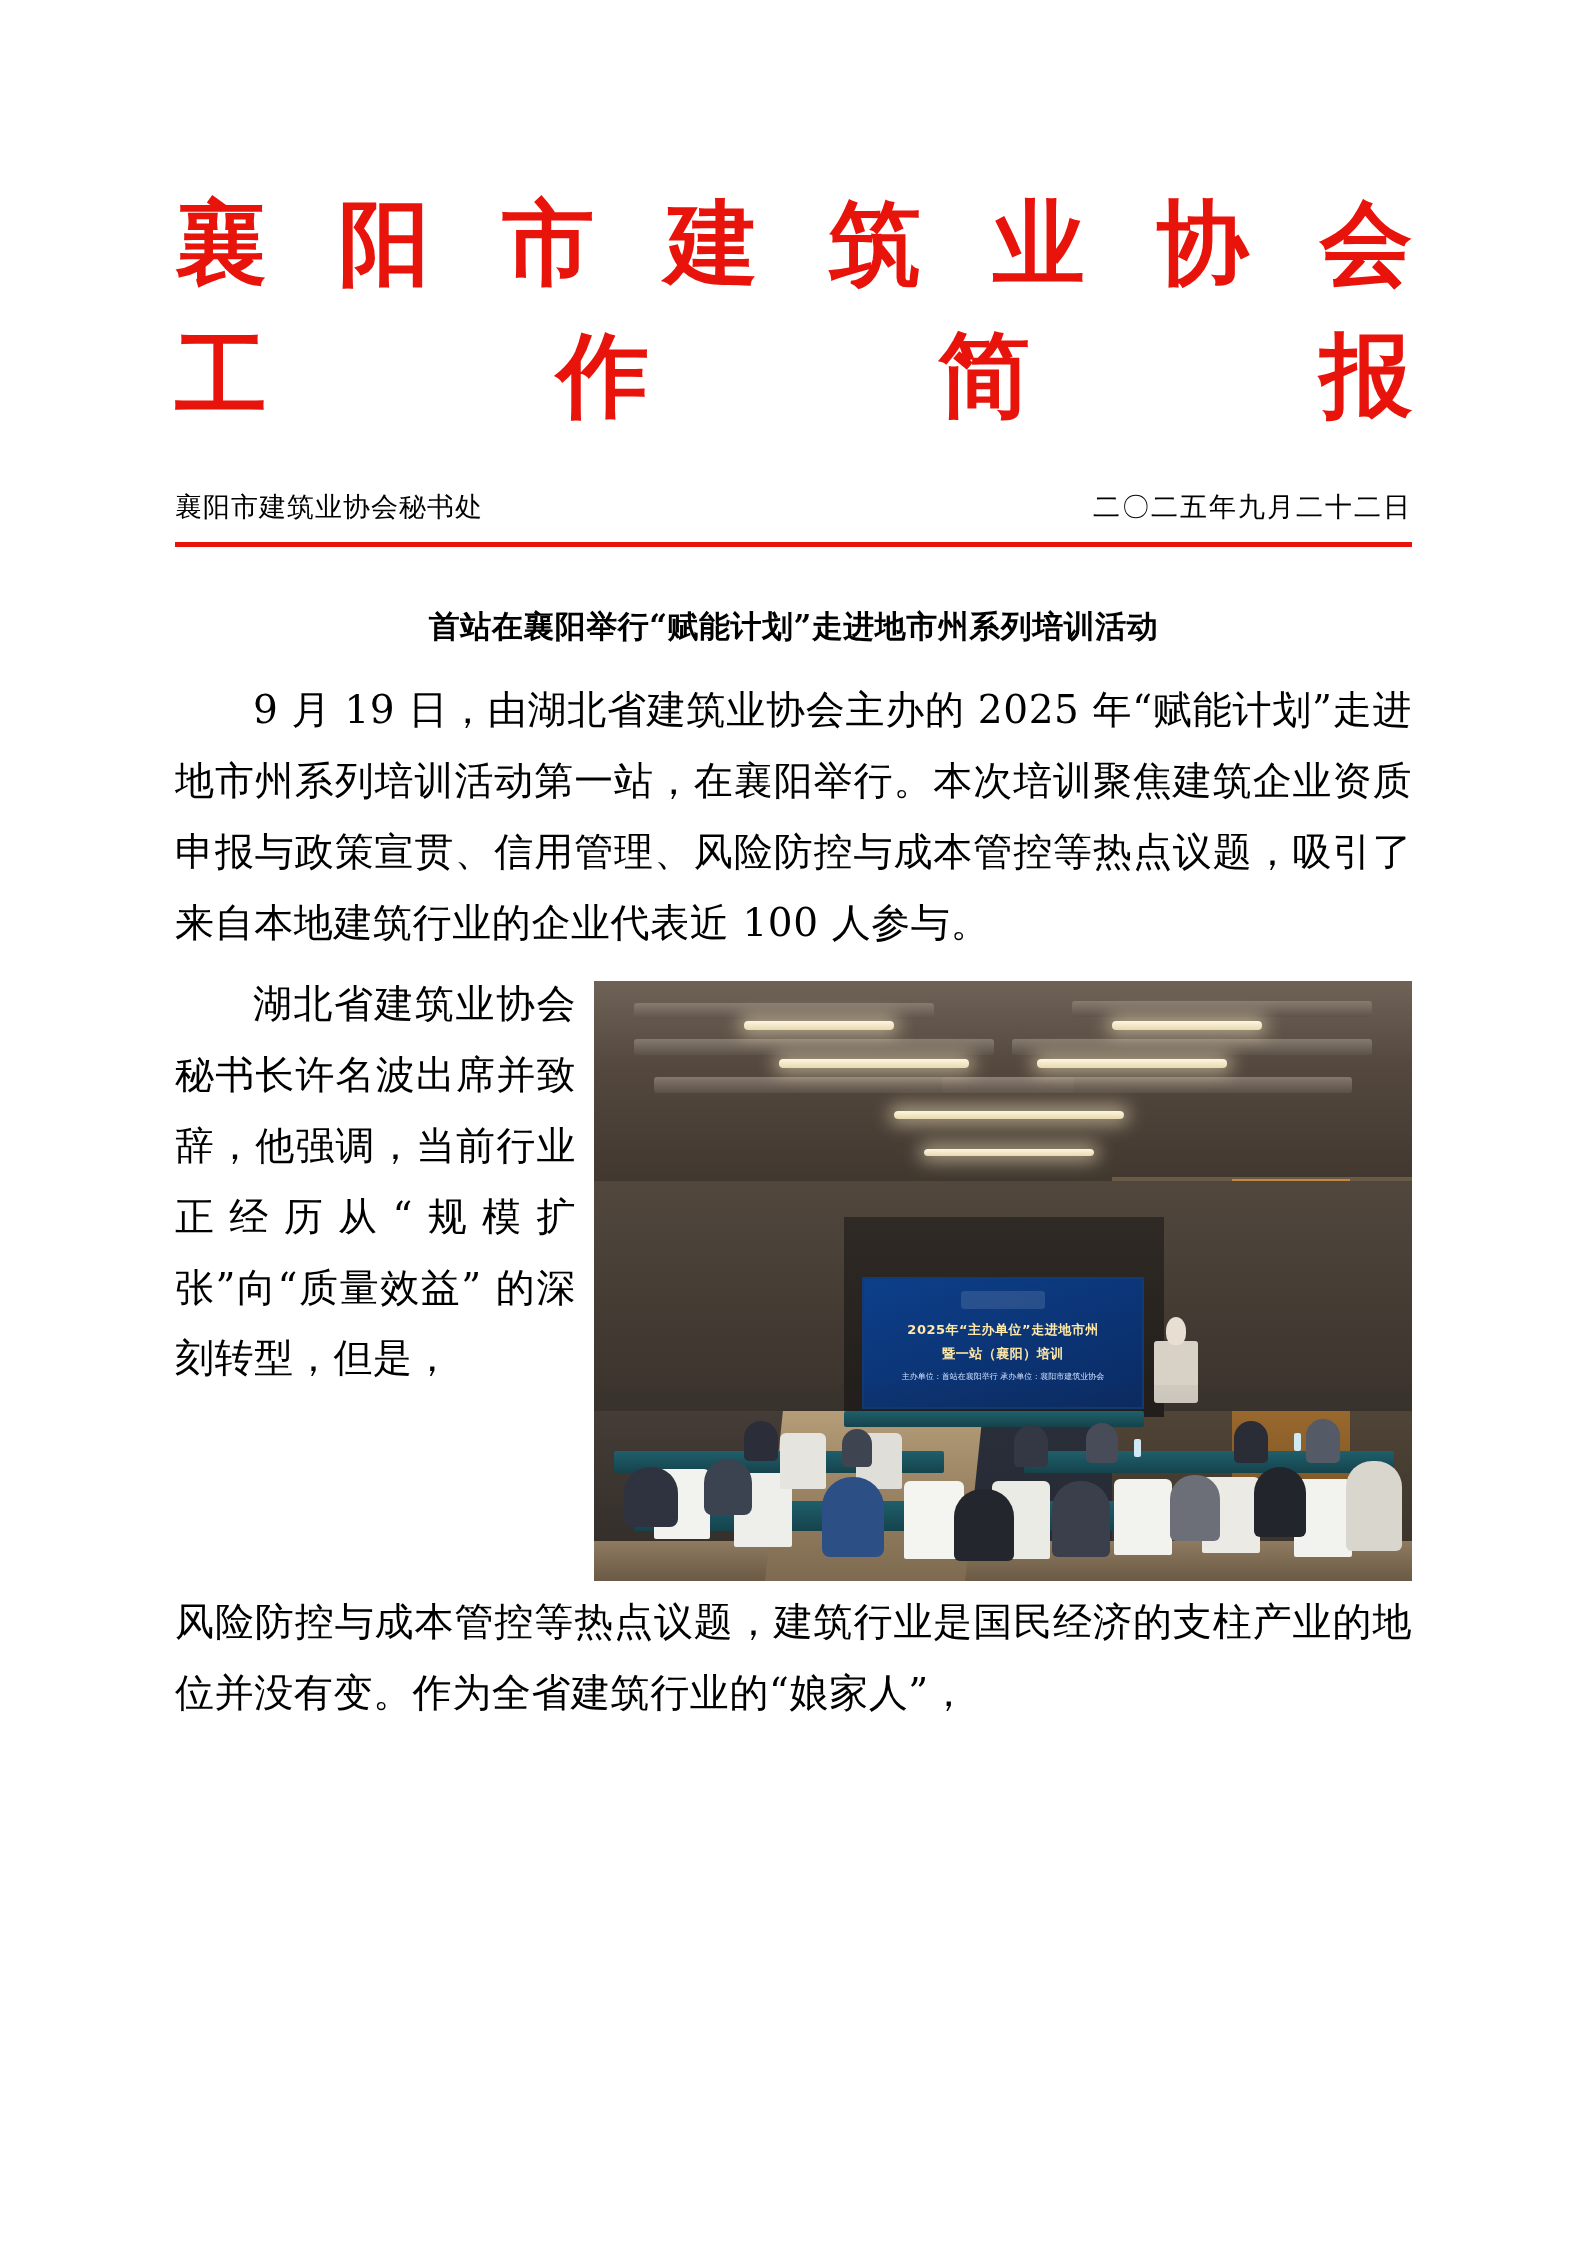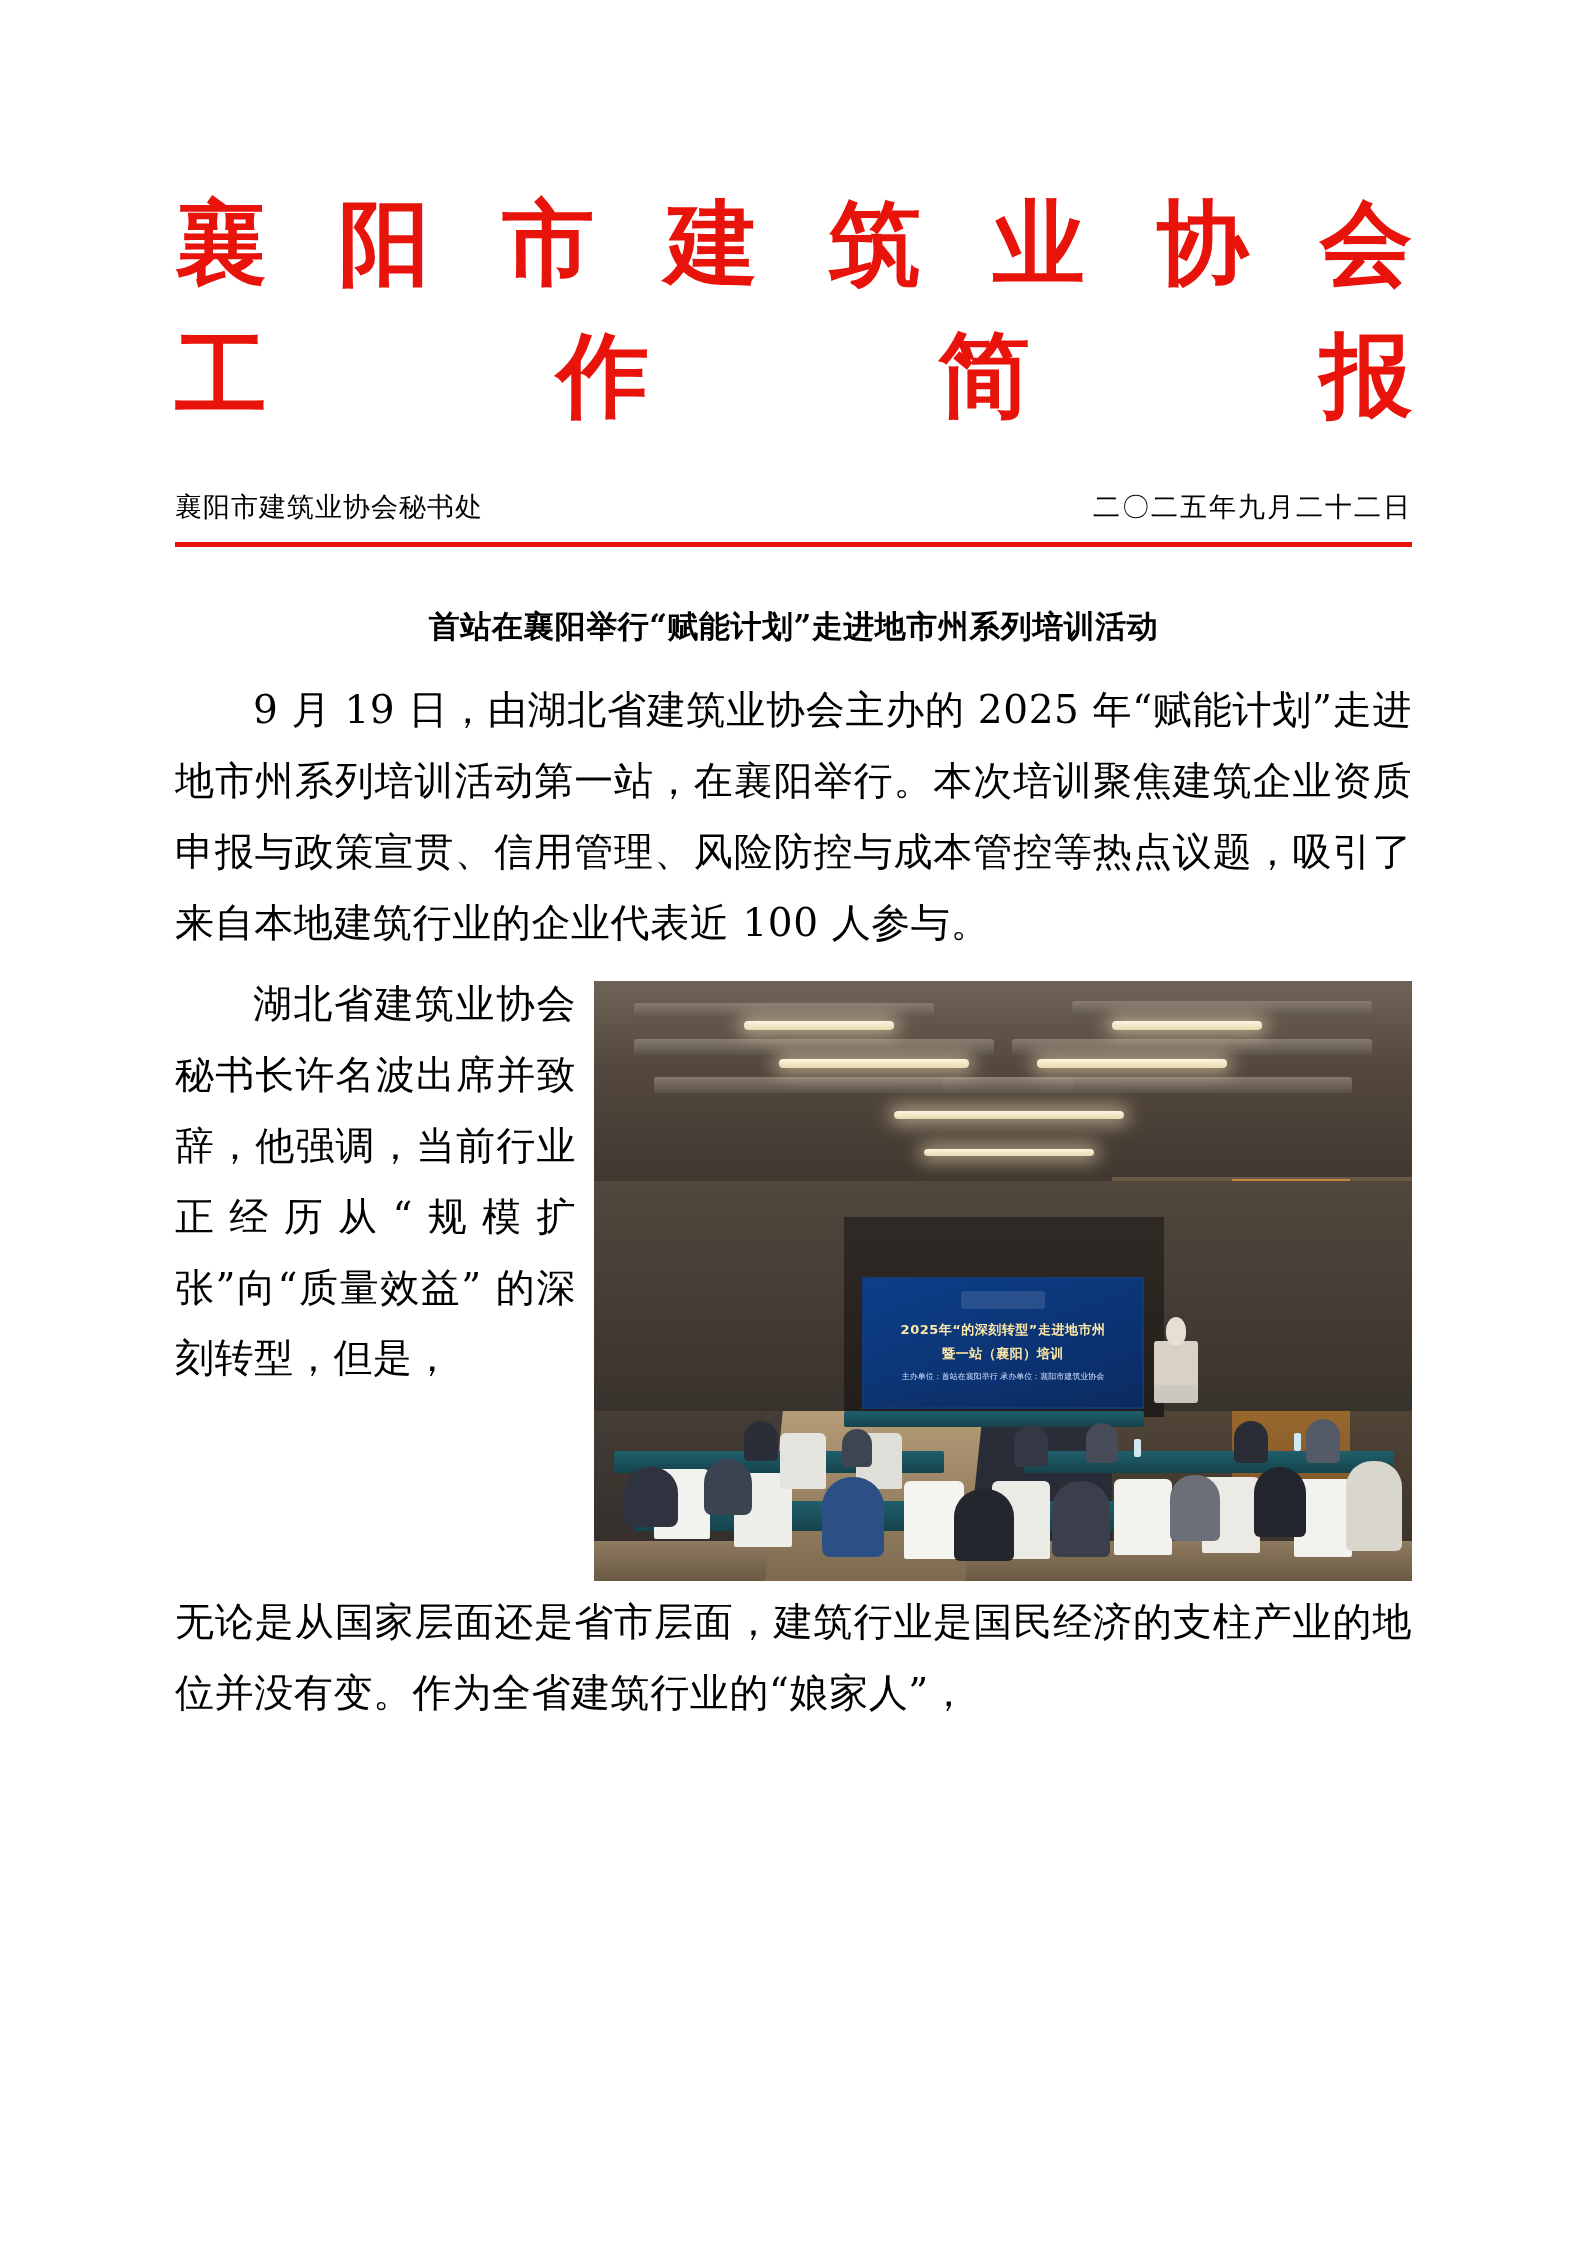--- a/index.html
+++ b/index.html
@@ -258,21 +258,21 @@
 
         <div class="ph wall-left"></div>
         <div class="ph wall-right"></div>
         <div class="ph wood-panel"></div>
         <div class="ph" style="left:0; top:200px; width:818px; height:230px; background:linear-gradient(180deg,#51473d,#3a332c);"></div>
 
         <div class="ph" style="left:250px; top:236px; width:320px; height:200px; background:linear-gradient(180deg,#2f2a25,#211d19);"></div>
 
         <div class="ph screen">
           <div class="screen-logo"></div>
-          <div class="screen-t1">2025年“的深刻转型”走进地市州</div>
+          <div class="screen-t1">2025年“主办单位”走进地市州</div>
           <div class="screen-t2">暨一站（襄阳）培训</div>
           <div class="screen-t3">主办单位：首站在襄阳举行
 承办单位：襄阳市建筑业协会</div>
         </div>
 
         <div class="ph" style="left:560px; top:360px; width:44px; height:62px; background:#d8d2c6; border-radius:3px;"></div>
         <div class="ph" style="left:572px; top:336px; width:20px; height:28px; background:#e8dfd2; border-radius:50% 50% 40% 40%;"></div>
 
         <div class="ph floor"></div>
         <div class="ph aisle"></div>
@@ -308,18 +308,18 @@
         <div class="ph" style="left:640px; top:440px; width:34px; height:42px; background:#2a2d36; border-radius:18px 18px 5px 5px;"></div>
         <div class="ph" style="left:712px; top:438px; width:34px; height:44px; background:#545a66; border-radius:18px 18px 5px 5px;"></div>
         <div class="ph" style="left:248px; top:448px; width:30px; height:38px; background:#3e4450; border-radius:16px 16px 5px 5px;"></div>
 
         <div class="ph" style="left:700px; top:452px; width:7px; height:18px; background:#cfe9f5; border-radius:2px;"></div>
         <div class="ph" style="left:540px; top:458px; width:7px; height:18px; background:#cfe9f5; border-radius:2px;"></div>
       </div>
 
       <div class="body-text para-2">湖北省建筑业协会秘书长许名波出席并致辞，他强调，当前行业正经历从“规模扩张”向“质量效益” 的深刻转型，但是，</div>
 
-      <div class="body-text para-3">无论是从国家层面还是省市层面，建筑行业是国民经济的支柱产业的地位并没有变。作为全省建筑行业的“娘家人”，</div>
+      <div class="body-text para-3">风险防控与成本管控等热点议题，建筑行业是国民经济的支柱产业的地位并没有变。作为全省建筑行业的“娘家人”，</div>
     </div>
   </div>
 
   <div class="clear"></div>
 </div>
 
 </body></html>

